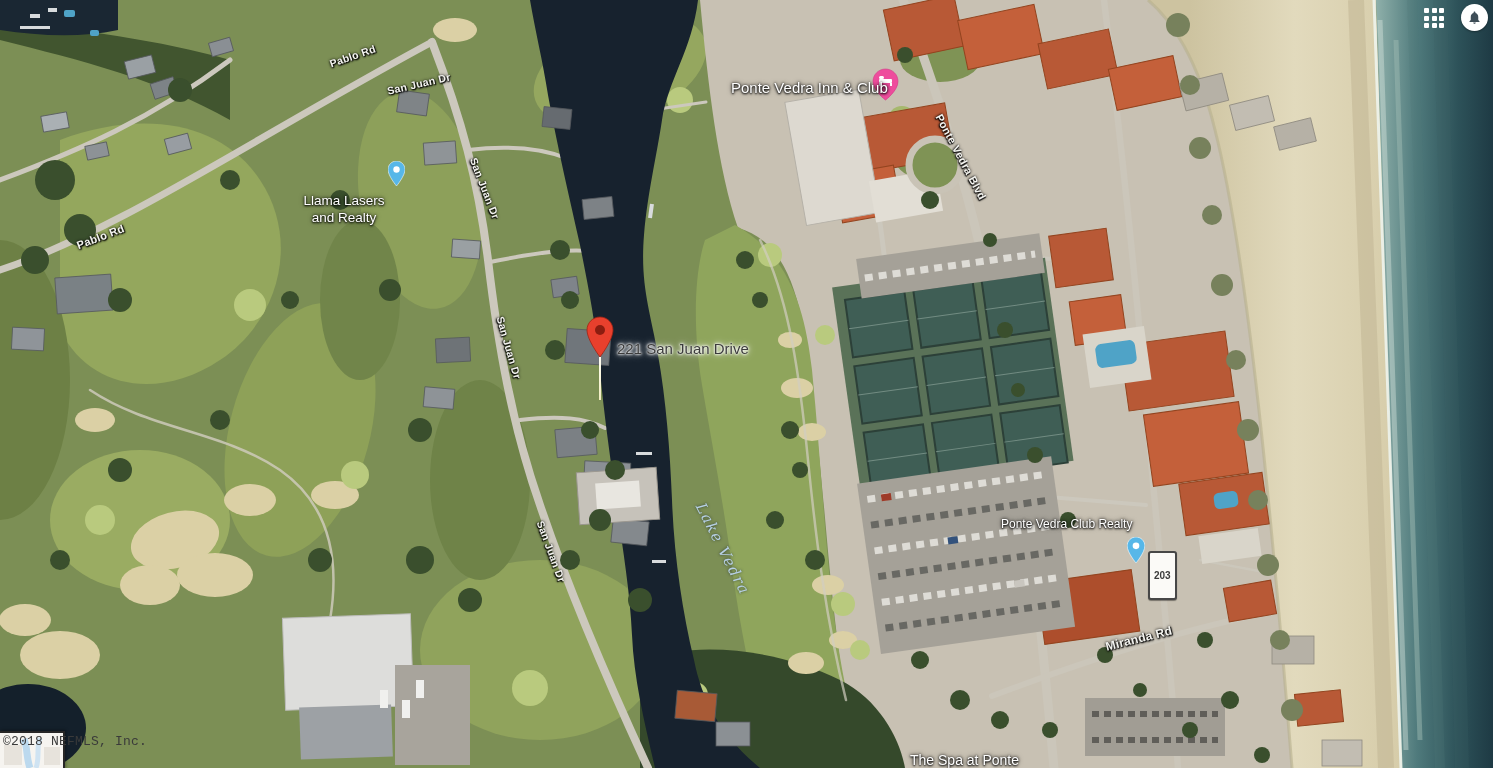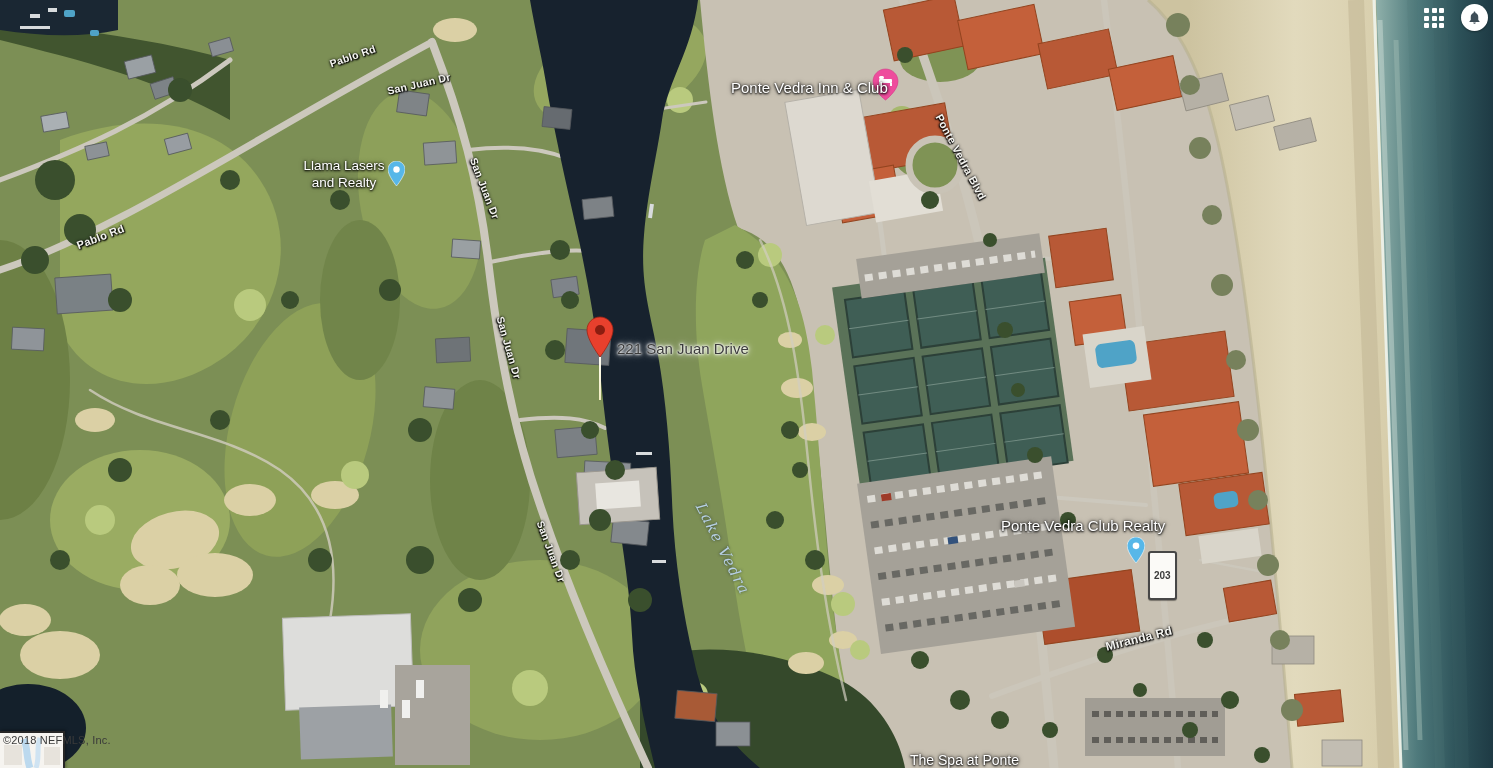--- a/index.html
+++ b/index.html
@@ -2,34 +2,34 @@
 <html><head>
 <meta charset="utf-8">
 <style>
   html,body{margin:0;padding:0;background:#000;}
   #screen{position:relative;width:1493px;height:768px;overflow:hidden;
           font-family:"Liberation Sans",sans-serif;background:#7c8f55;}
   #terrain{position:absolute;left:0;top:0;width:1493px;height:768px;display:block;}
   .ovl{position:absolute;white-space:nowrap;}
   .poi{color:#ffffff;font-size:14px;font-weight:400;
        text-shadow:0 1px 2px rgba(0,0,0,.95),0 0 3px rgba(0,0,0,.85),0 0 5px rgba(0,0,0,.55);}
-  .poi-c{text-align:center;line-height:17px;font-size:13.5px;}
+  .poi-c{text-align:center;line-height:17px;font-size:13.5px;margin-top:35px;}
   .road{color:#f4f4f0;font-size:11px;font-weight:700;letter-spacing:.3px;
         text-shadow:0 1px 2px rgba(0,0,0,.95),0 0 3px rgba(0,0,0,.9),1px 1px 1px rgba(0,0,0,.8);}
   .road-sm{font-size:10.5px;}
   .marker-label{color:#3c3c3c;font-size:15px;font-weight:500;
         text-shadow:0 0 2px #fff,0 0 3px #fff,0 0 5px rgba(255,255,255,.95),0 0 8px rgba(255,255,255,.8);}
   .water-label{color:#b7d0e4;font-family:"DejaVu Serif",serif;font-style:italic;
         font-size:15px;letter-spacing:1.5px;text-shadow:0 0 3px rgba(8,20,34,.7);}
   .shield{background:#fbfaf7;border:2px solid #474747;border-radius:3px;color:#3c3c3c;
         font-size:10px;font-weight:700;padding:16px 4px;line-height:13px;box-shadow:0 1px 1px rgba(0,0,0,.4);}
   .leader{width:2px;background:linear-gradient(#fffef4,#f2edc2);}
   .inset{background:#f6f4f0;border-top:2px solid #262626;border-right:2px solid #262626;
         box-shadow:1px -1px 3px rgba(0,0,0,.35);}
-  .attrib{color:#3a3a3a;font-size:11px;letter-spacing:.2px;}
+  .attrib{color:#3a3a3a;font-size:13px;letter-spacing:.2px;font-family:Liberation Mono, monospace;}
   .appbtn{display:grid;grid-template-columns:repeat(3,5px);grid-template-rows:repeat(3,5px);gap:2.5px;cursor:pointer;}
   .appbtn i{background:#fff;border-radius:1px;display:block;}
   .bellbtn{width:27px;height:27px;border-radius:50%;background:#fff;display:flex;
         align-items:center;justify-content:center;cursor:pointer;box-shadow:0 1px 2px rgba(0,0,0,.35);}
 </style>
 </head>
 <body>
 
 <div id="screen">
 
@@ -374,21 +374,21 @@
 
   <div class="ovl poi" style="left:731px;top:79px;font-size:15px;">Ponte Vedra Inn &amp; Club</div>
 
   <div class="ovl poi poi-c" style="left:294px;top:157px;width:100px;">
     <span>Llama Lasers</span><br>
     <span>and Realty</span>
   </div>
 
   <div class="ovl marker-label" style="left:617px;top:324px;margin-top:16px;">221 San Juan Drive</div>
 
-  <div class="ovl poi" style="left:1001px;top:517px;font-size:15px;">Ponte Vedra Club Realty</div>
+  <div class="ovl poi" style="left:1001px;top:517px;font-size:12px;">Ponte Vedra Club Realty</div>
 
   <div class="ovl poi" style="left:910px;top:752px;">The Spa at Ponte</div>
 
   <div class="ovl road" style="left:75px;top:240px;transform:rotate(-21deg);transform-origin:0 0;">Pablo Rd</div>
   <div class="ovl road road-sm" style="left:328px;top:58px;transform:rotate(-19deg);transform-origin:0 0;">Pablo Rd</div>
   <div class="ovl road road-sm" style="left:386px;top:85px;transform:rotate(-13deg);transform-origin:0 0;">San Juan Dr</div>
   <div class="ovl road road-sm" style="left:479px;top:156px;transform:rotate(69deg);transform-origin:0 0;">San Juan Dr</div>
   <div class="ovl road road-sm" style="left:506px;top:315px;transform:rotate(74deg);transform-origin:0 0;">San Juan Dr</div>
   <div class="ovl road road-sm" style="left:546px;top:519px;transform:rotate(70deg);transform-origin:0 0;">San Juan Dr</div>
   <div class="ovl road" style="left:944px;top:112px;transform:rotate(62deg);transform-origin:0 0;">Ponte Vedra Blvd</div>

